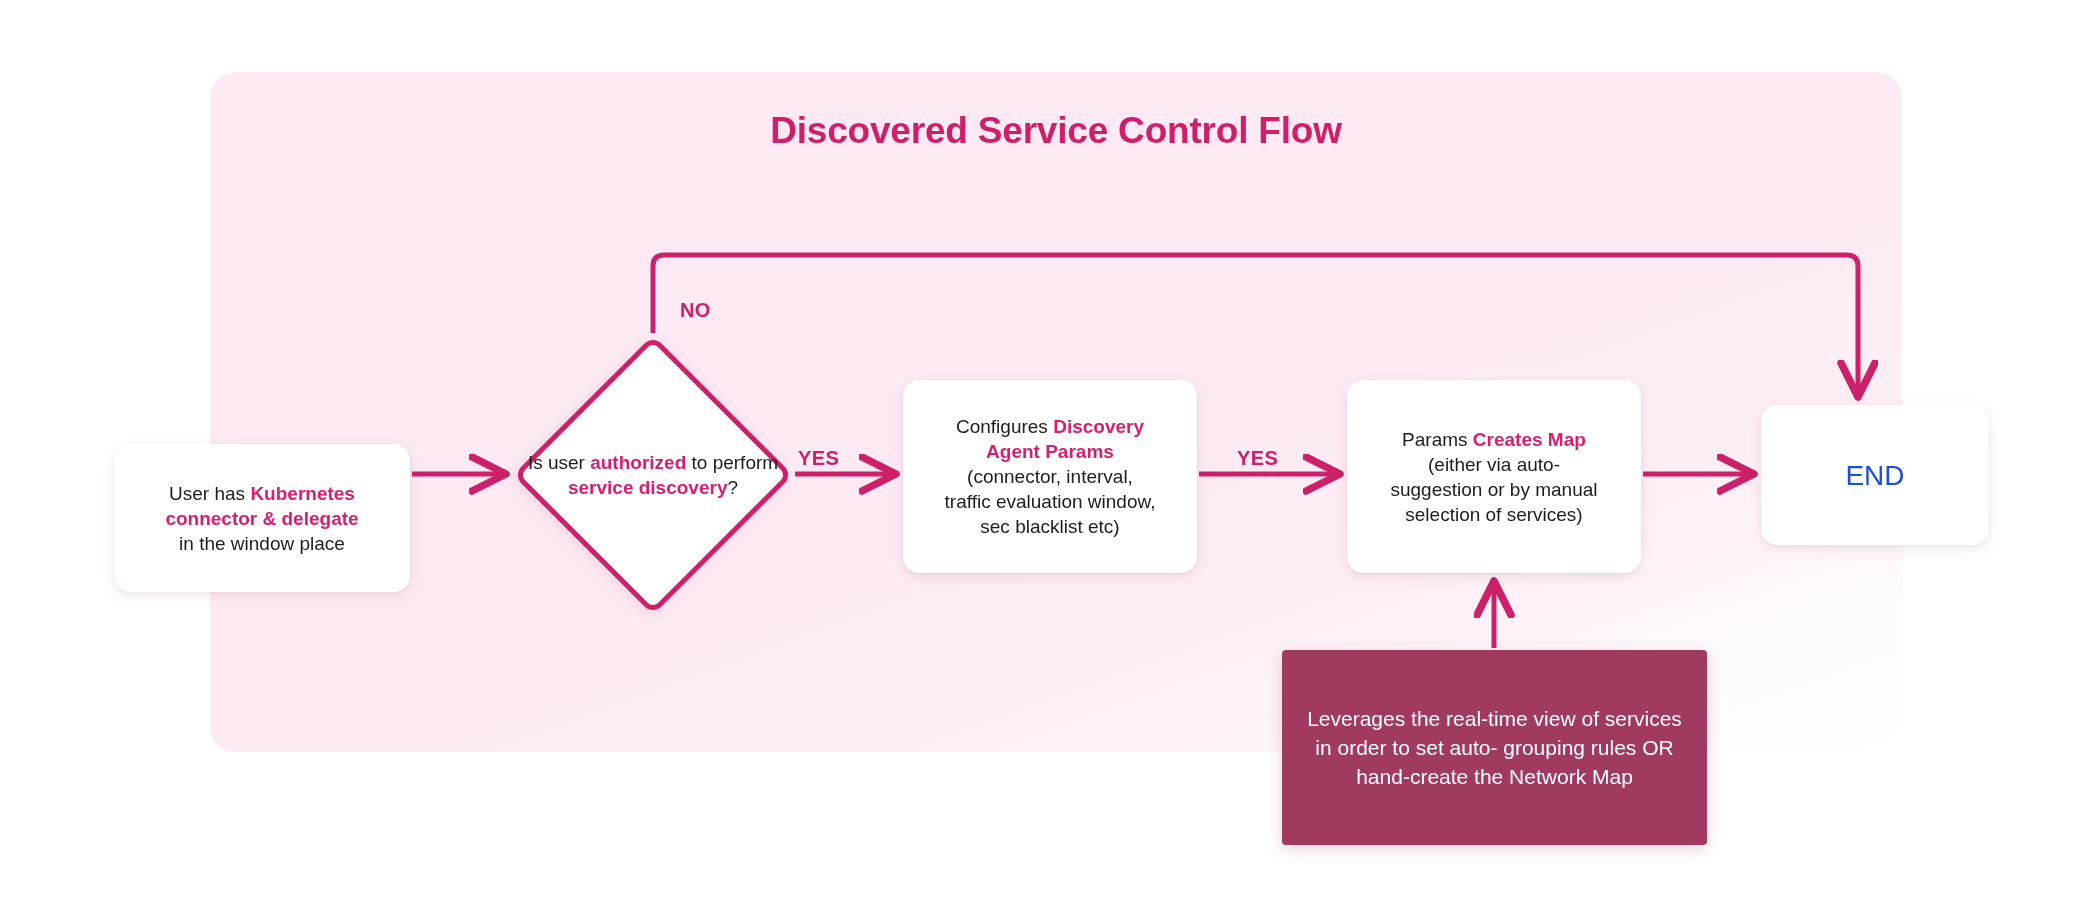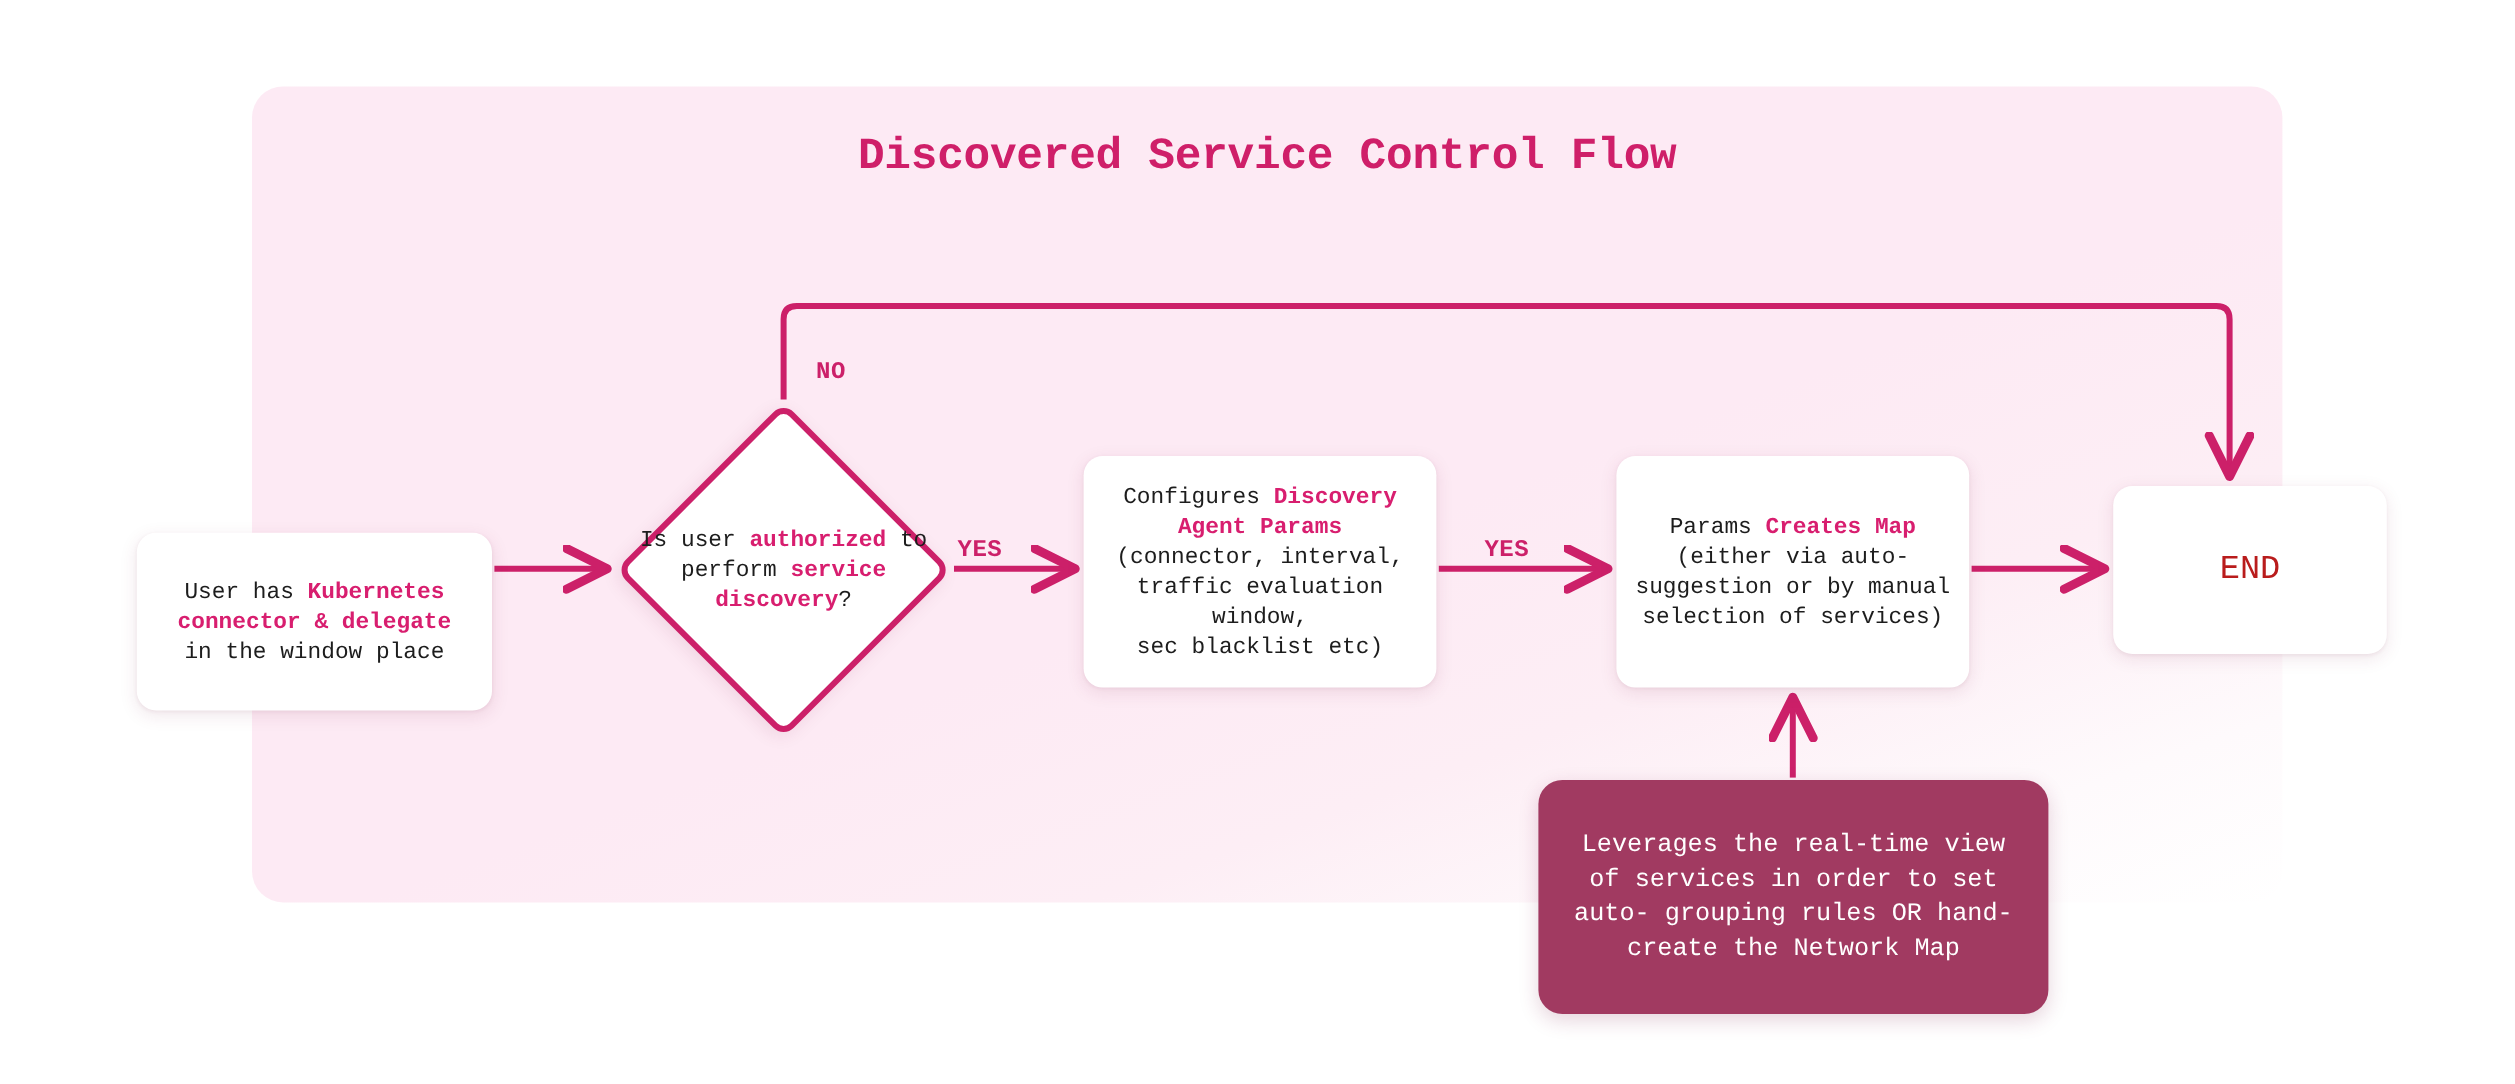--- a/index.html
+++ b/index.html
@@ -8,21 +8,20 @@
     height: 903px;
     background: #ffffff;
     font-family: "Liberation Sans", sans-serif;
     overflow: hidden;
   }
   #stage {
     position: relative;
     width: 2096px;
     height: 903px;
     background: #ffffff;
-    font-family: Liberation Mono, monospace;
   }
 
   
   #panel {
     position: absolute;
     left: 210px;
     top: 72px;
     width: 1692px;
     height: 680px;
     border-radius: 26px;
@@ -72,21 +71,21 @@
     padding: 6px 14px;
   }
   .node .t { display: block; }
   .hl { color: #d81e6f; font-weight: 700; }
 
   #node-start  { left: 114px;  top: 400px; width: 296px; height: 148px; margin-top: 44px; }
   #node-params { left: 903px;  top: 380px; width: 294px; height: 193px; }
   #node-map    { left: 1347px; top: 380px; width: 294px; height: 193px; }
   #node-end    {
     left: 1761px; top: 405px; width: 228px; height: 140px;
-    font-size: 28px; color: #b91c1c; font-weight: 400;
+    font-size: 28px; color: #1d4ed8; font-weight: 400;
   }
 
   
   #node-decision {
     position: absolute;
     left: 513px;
     top: 335px;
     width: 280px;
     height: 280px;
   }
@@ -114,21 +113,21 @@
   }
 
   
   #node-note {
     position: absolute;
     left: 1282px;
     top: 650px;
     width: 425px;
     height: 195px;
     background: #a13a61;
-    border-radius: 20px;
+    border-radius: 4px;
     box-shadow: 0 5px 16px rgba(120, 30, 70, 0.18);
     display: flex;
     align-items: center;
     text-align: center;
     color: #ffffff;
     font-size: 21px;
     line-height: 29px;
     padding: 10px 20px;
   }
 

